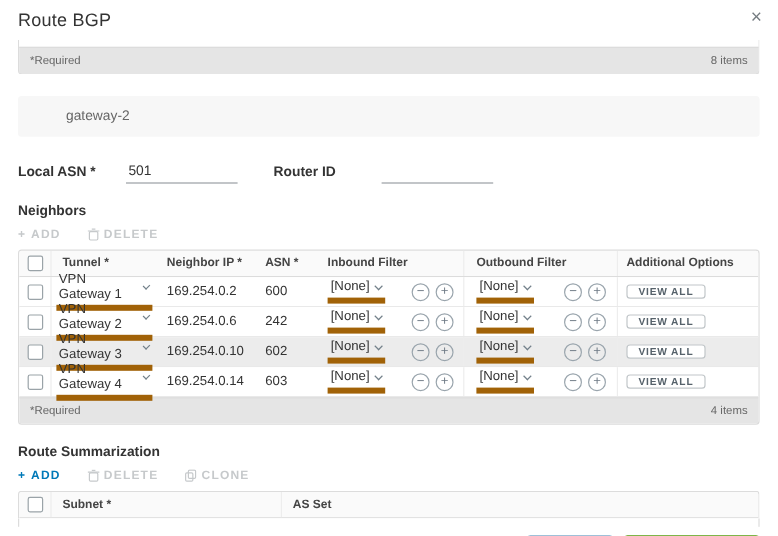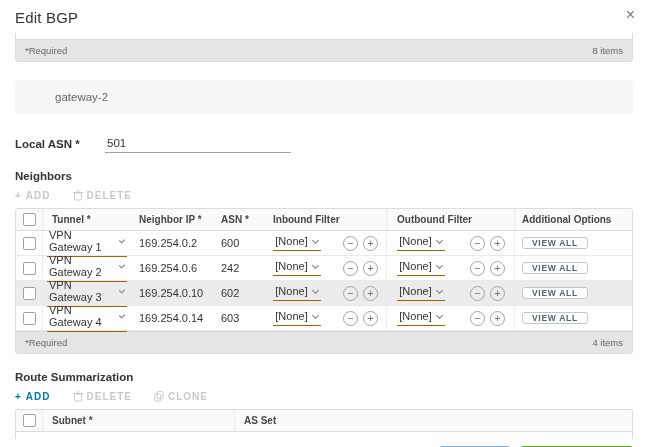--- a/index.html
+++ b/index.html
@@ -49,21 +49,21 @@
   .c-tunnel { width:88px; border-left:1px solid #ededed; padding-left:4px; height:100%; display:flex; align-items:center; }
   .c-ip { width:82px; padding-left:9px; }
   .c-asn { width:52px; padding-left:9px; }
   .c-in  { width:122px; display:flex; justify-content:space-between; align-items:center; padding:0 8px 0 9px; height:100%; }
   .c-out { width:128px; display:flex; justify-content:space-between; align-items:center; padding:0 9px 0 10px;
            border-left:1px solid #ededed; height:100%; }
   .c-add { flex:1; border-left:1px solid #ededed; height:100%; display:flex; align-items:center; padding-left:7px; }
   .g-head .c-tunnel { padding-left:9px; }
   .g-head .c-in, .g-head .c-out { justify-content:flex-start; }
 
-  .dd { display:inline-flex; justify-content:center; align-items:center; border-bottom:1px solid #a16207;
+  .dd { display:inline-flex; justify-content:flex-end; align-items:center; border-bottom:5px solid #a16207;
         padding:0 2px 3px 2px; cursor:pointer; color:#333; }
   .dd.w-tunnel { width:80px; }
   .dd.w-none { width:48px; }
   .chev { display:inline-block; width:5px; height:5px; border-right:1.3px solid #73808a;
           border-bottom:1.3px solid #73808a; transform:rotate(45deg); margin:0 1px 2px 5px; }
   .stepper { display:inline-flex; gap:5px; }
   .circ { width:15px; height:15px; border:1px solid #9aa5ad; border-radius:50%; display:inline-flex;
           align-items:center; justify-content:center; font-size:11px; line-height:1; color:#6d7884;
           background:transparent; cursor:pointer; font-family:"Liberation Sans", sans-serif; }
   .viewall { background:#fff; border:1px solid #c1c6c9; border-radius:3px; padding:0 9px; font-size:8.5px;
@@ -79,38 +79,39 @@
   
   .dlg-footer { display:flex; justify-content:flex-end; gap:9px; padding:7px 15px 0; }
   .btn { font-family:"Liberation Sans", sans-serif; font-size:9.5px; font-weight:bold; letter-spacing:1px;
          border-radius:3px; padding:6px 12px; cursor:pointer; }
   .btn-cancel { background:#fff; color:#0072a3; border:1px solid #7faccc; }
   .btn-save { background:#62a420; color:#fff; border:1px solid #62a420; }
 </style>
 </head>
 <body>
 
-<div class="dlg-title">Edit BGP</div>
+<div class="dlg-title">Route BGP</div>
 <div class="close-x">×</div>
 
 <div class="clipped-top">
   <div class="white-strip"></div>
   <div class="tbl-footer">
     <span>*Required</span>
     <span>8 items</span>
   </div>
 </div>
 
 <div class="pg-box">
   <span class="pg-value">gateway-2</span>
 </div>
 
 <div class="form-row">
   <span class="f-label">Local ASN *</span>
   <input class="u-input" type="text" value="501" style="">
+  <span class="f-label second">Router ID</span>
   <input class="u-input" type="text" value="" style="">
 </div>
 
 <div class="sec-head">Neighbors</div>
 
 <div class="toolbar">
   <button class="tb-btn disabled">
     <span>+</span>
     <span>ADD</span>
   </button>

